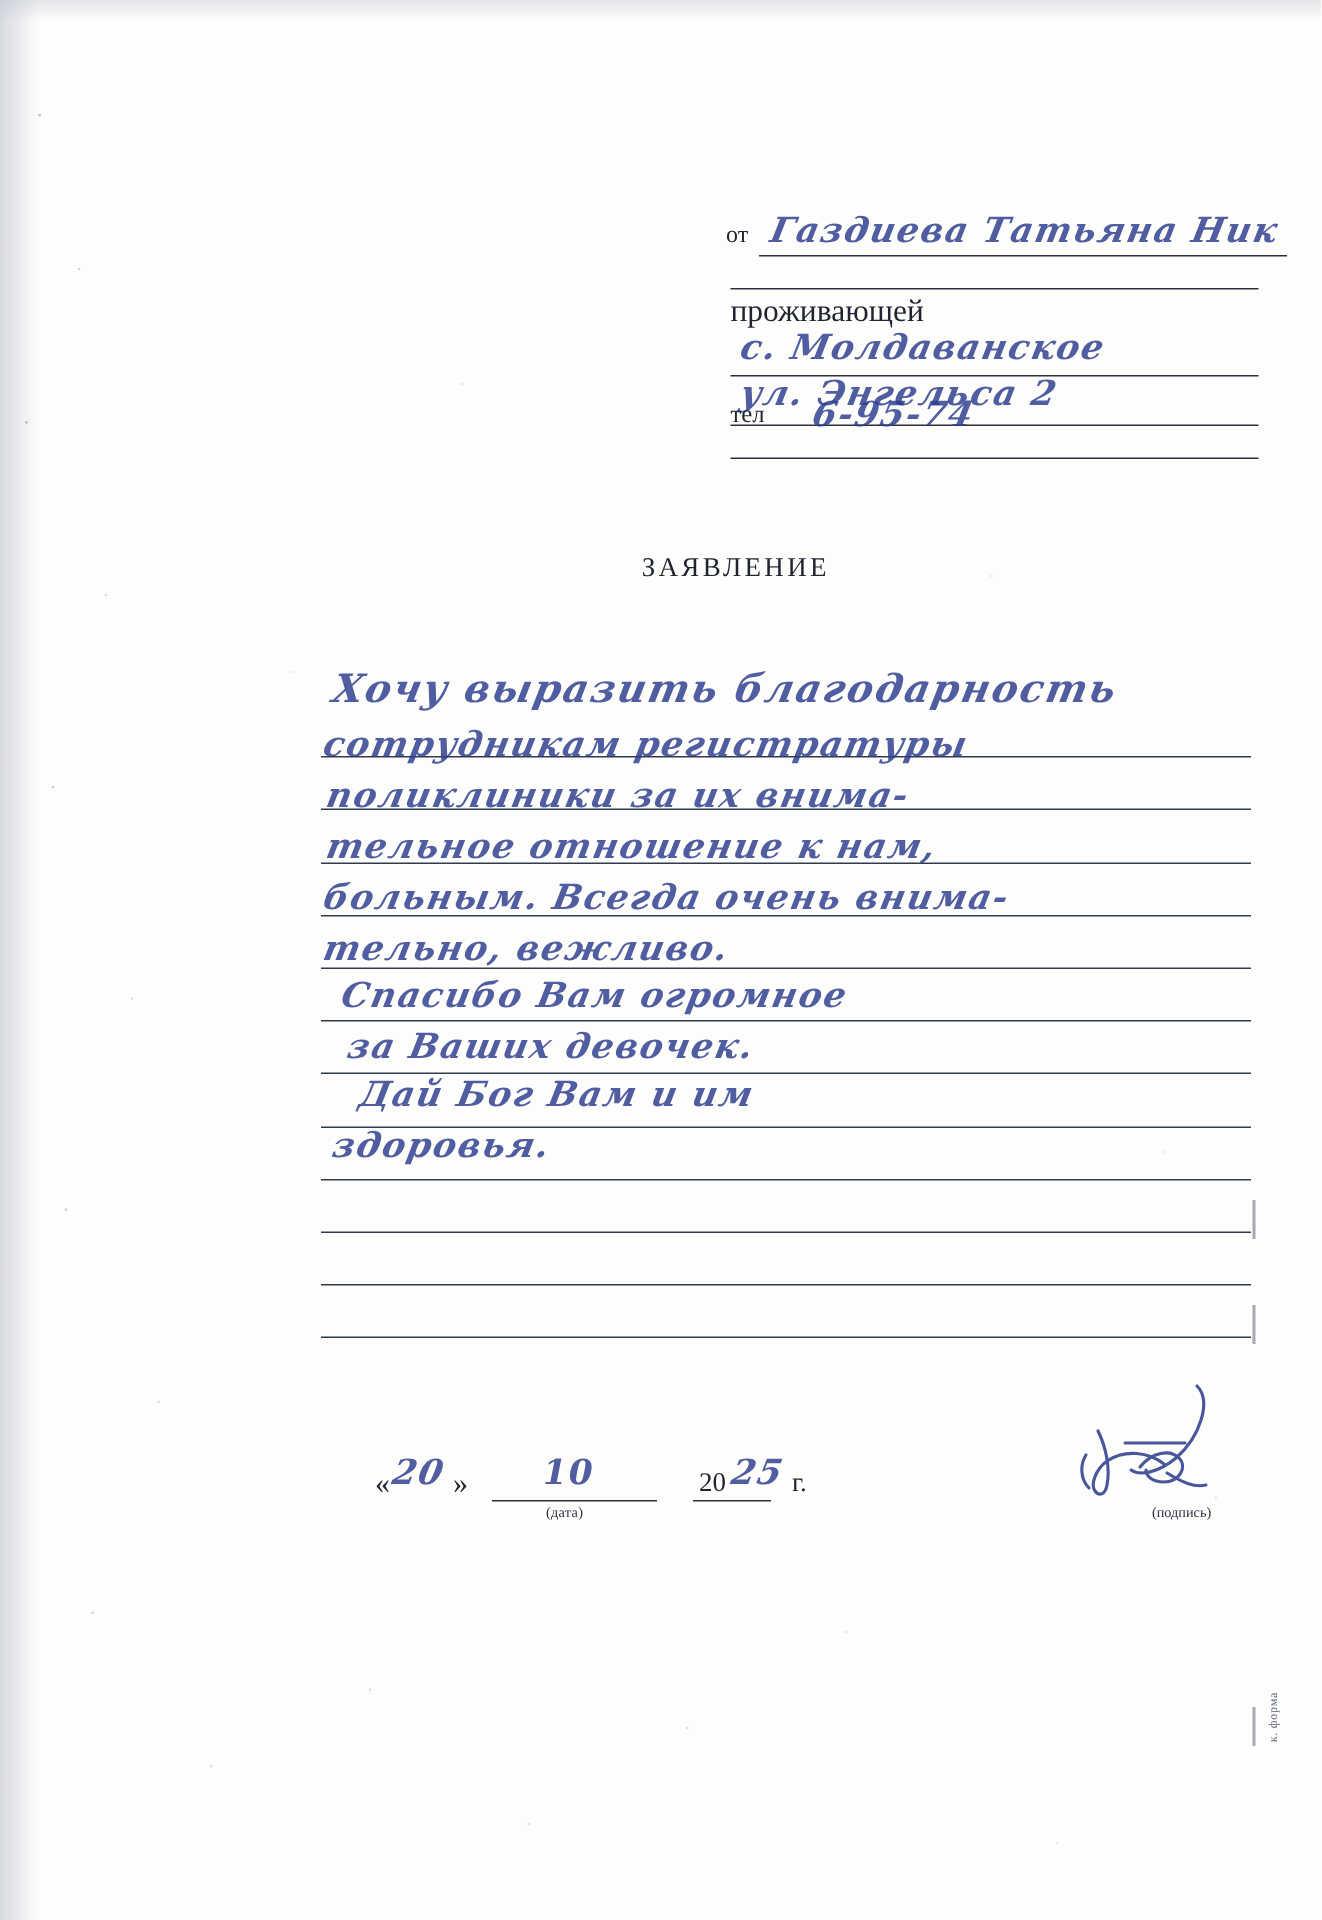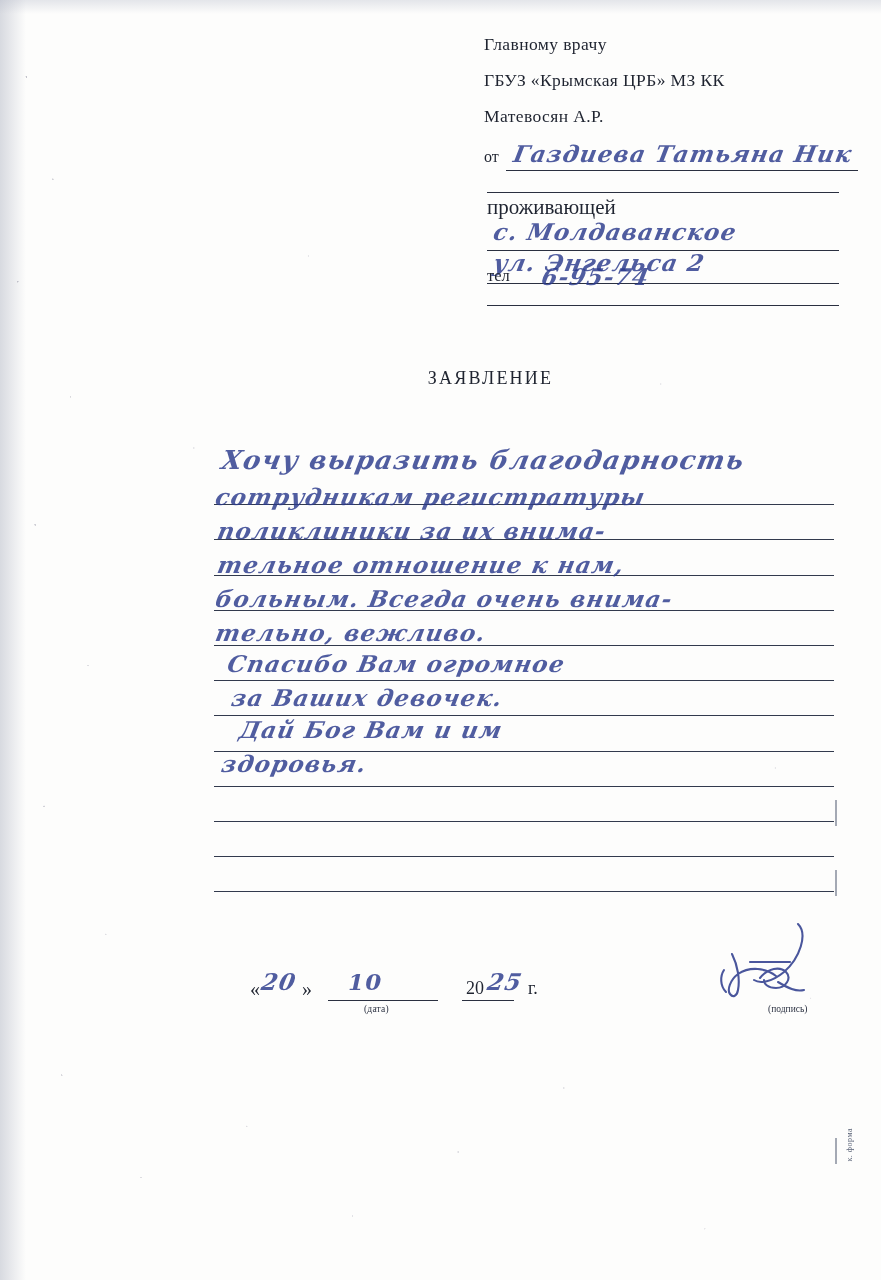--- a/index.html
+++ b/index.html
@@ -205,25 +205,20 @@
 </style>
 </head>
 <body>
 
 <div class="page">
 
   <div class="edge-shadow-left"></div>
   <div class="edge-shadow-top"></div>
   <div class="scan-noise"></div>
 
-  <div class="header-block">
-    <div class="header-line">Главному врачу</div>
-    <div class="header-line">ГБУЗ «Крымская ЦРБ» МЗ КК</div>
-    <div class="header-line">Матевосян А.Р.</div>
-  </div>
 
   <div class="from-row">
     <span class="from-label">от</span>
     <span class="rule" style="left:22px; top:28px; width:352px;"></span>
     <span class="hand hand-md hand-skew" style="left:30px; top:-2px;">Газдиева Татьяна Ник</span>
   </div>
 
   <div class="living-label">проживающей</div>
   <span class="rule" style="left:487px; top:192px; width:352px;"></span>
   <span class="rule" style="left:487px; top:250px; width:352px;"></span>
@@ -263,21 +258,21 @@
   <span class="hand hand-md hand-skew" style="left:232px; top:684px;">за Ваших девочек.</span>
   <span class="hand hand-md hand-skew" style="left:240px; top:716px;">Дай Бог Вам и им</span>
   <span class="hand hand-md hand-skew" style="left:222px; top:750px;">здоровья.</span>
 
   <div class="footer">
     <span class="q-mark" style="left:0px; top:18px;">«</span>
     <span class="hand hand-md hand-skew" style="left:12px; top:8px;">20</span>
     <span class="q-mark" style="left:52px; top:18px;">»</span>
 
     <span class="sig-rule" style="left:78px; top:40px; width:110px;"></span>
-    <span class="hand hand-md" style="left:98px; top:8px;">10</span>
+    <span class="hand hand-md" style="left:112px; top:8px;">10</span>
     <span class="small-caption" style="left:114px; top:44px;font-family:Liberation Serif, serif;">(дата)</span>
 
     <span class="year-text" style="left:216px; top:18px;">20</span>
     <span class="hand hand-md hand-skew" style="left:238px; top:8px;">25</span>
     <span class="year-text" style="left:278px; top:18px;">г.</span>
     <span class="sig-rule" style="left:212px; top:40px; width:52px;"></span>
 
     <svg style="position:absolute; left:430px; top:-42px;" width="150" height="100" viewBox="0 0 150 100">
       <g fill="none" stroke="#2b3a8c" stroke-width="2.1" stroke-linecap="round" opacity="0.85">
         <path d="M118 6 C128 16 120 40 104 54 C92 64 80 66 74 62"></path>

